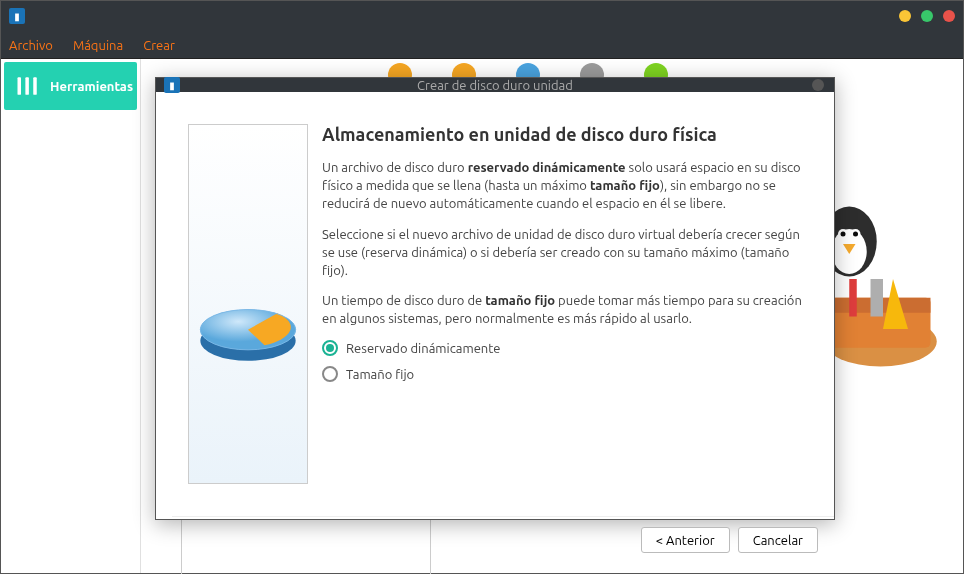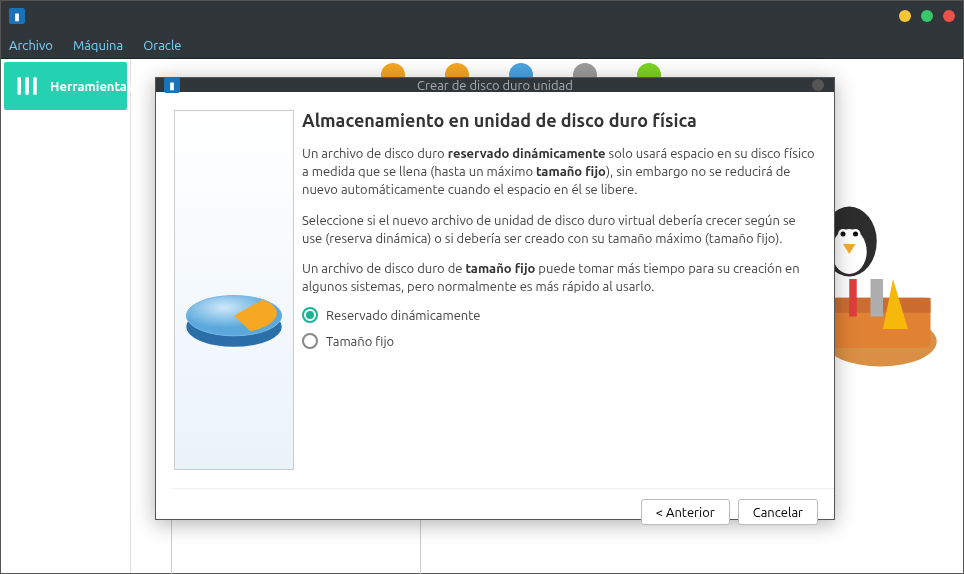--- a/index.html
+++ b/index.html
@@ -8,45 +8,45 @@
 
 .main-window { width: 964px; height: 574px; background: #fff; display: flex; flex-direction: column; border: 1px solid #555; }
 .titlebar { height: 30px; background: #31363b; color: #ddd; display: flex; align-items: center; justify-content: center; position: relative; font-size: 13px; }
 .titlebar .app-icon { position: absolute; left: 8px; width: 16px; height: 16px; background: #1a73b7; border-radius: 2px; display: flex; align-items: center; justify-content: center; color: #fff; font-size: 10px; }
 .window-ctrls { position: absolute; right: 8px; display: flex; gap: 10px; }
 .window-ctrls span { width: 12px; height: 12px; border-radius: 50%; display: inline-block; }
 .min-dot { background: #fac536; }
 .max-dot { background: #38c76a; }
 .close-dot { background: #e9524a; }
 
-.menubar { height: 28px; background: #31363b; color: #7dd3fc; display: flex; align-items: center; padding: 0 8px; font-size: 13px; border-bottom: 1px solid #222; text-align: center; }
+.menubar { height: 28px; background: #31363b; color: #f97316; display: flex; align-items: center; padding: 0 8px; font-size: 13px; border-bottom: 1px solid #222; text-align: center; }
 .menubar span { margin-right: 20px; cursor: default; }
 
 .body { flex: 1; display: flex; background: #fff; position: relative; }
-.sidebar { width: 130px; background: #fff; border-right: 1px solid #e0e0e0; }
+.sidebar { width: 140px; background: #fff; border-right: 1px solid #e0e0e0; }
 .tools-item { height: 48px; background: #24d1b1; color: #fff; display: flex; align-items: center; padding: 0 10px; font-size: 13px; font-weight: 600; margin: 3px; border-radius: 2px; }
 .tools-icon { width: 28px; height: 28px; margin-right: 8px; display: flex; align-items: center; justify-content: center; }
 .tools-icon svg { width: 28px; height: 28px; }
 
 .main-pane { flex: 1; position: relative; background: #fff; }
 .bg-illustration { position: absolute; right: 20px; top: 120px; width: 150px; height: 200px; opacity: 0.95; }
 .bg-illustration svg { width:100%; height:100%; }
 
 .toolbar-icons { position: absolute; top: 0; left: 30%; display: flex; gap: 40px; padding-top: 4px; }
 .toolbar-icons span { width: 24px; height: 24px; border-radius: 50%; }
 
 .mini-vm-card { position: absolute; left: 40px; top: 70px; width:250px; height:480px; border:1px solid #ccc; border-radius:4px; z-index:0; }
 
 
 .dialog { position: absolute; left: 155px; top: 77px; width: 680px; height: 443px; background: #fff; border: 1px solid #555; box-shadow: 0 4px 20px rgba(0,0,0,0.3); z-index: 10; display: flex; flex-direction: column; }
 .dialog-titlebar { height: 28px; background: #31363b; color: #aaa; display: flex; align-items: center; justify-content: center; font-size: 13px; position: relative; }
 .dialog-titlebar .app-icon { position: absolute; left: 8px; width: 16px; height: 16px; background: #1a73b7; border-radius: 2px; color:#fff; font-size:10px; display:flex; align-items:center; justify-content:center; }
 .dialog-titlebar .grey-dot { position:absolute; right:10px; width:12px; height:12px; border-radius:50%; background:#555; }
 
-.dialog-body { flex:1; display:flex; padding: 18px; gap: 8px; }
+.dialog-body { flex:1; display:flex; padding: 32px; gap: 14px; }
 .wizard-image { width: 120px; height: 360px; border:1px solid #ccc; background: linear-gradient(#fff,#eaf3fa); display:flex; align-items:center; justify-content:center; }
 .wizard-image svg { width: 110px; height: 180px; }
 
 .wizard-content { flex:1; font-size: 13px; color: #444; }
 .wizard-content h2 { font-size: 18px; color:#333; margin-bottom: 14px; font-weight:600; }
 .wizard-content p { margin-bottom: 12px; line-height: 1.4; }
 .wizard-content p b { color:#333; }
 
 .radio-row { display:flex; align-items:center; gap:8px; margin-bottom:10px; cursor:pointer; }
 .radio { width:16px; height:16px; border:2px solid #888; border-radius:50%; display:inline-flex; align-items:center; justify-content:center; }
@@ -66,21 +66,21 @@
     <div class="window-ctrls">
       <span class="min-dot"></span>
       <span class="max-dot"></span>
       <span class="close-dot"></span>
     </div>
   </div>
 
   <div class="menubar">
     <span>Archivo</span>
     <span>Máquina</span>
-    <span>Oracle</span>
+    <span>Crear</span>
   </div>
 
   <div class="body">
     <div class="sidebar">
       <div class="tools-item">
         <span class="tools-icon">
           <svg viewBox="0 0 32 32">
               <rect x="4" y="6" width="4" height="20" fill="#fff" rx="1"></rect>
               <rect x="13" y="6" width="4" height="20" fill="#fff" rx="1"></rect>
               <rect x="22" y="6" width="4" height="20" fill="#fff" rx="1"></rect>
@@ -142,21 +142,21 @@
           </defs>
       </svg>
     </div>
     <div class="wizard-content">
       <h2>Almacenamiento en unidad de disco duro física</h2>
       <p>
         <span>Un archivo de disco duro </span><b>reservado dinámicamente</b><span> solo usará espacio en su disco físico a medida que se llena (hasta un máximo </span><b>tamaño fijo</b><span>), sin embargo no se reducirá de nuevo automáticamente cuando el espacio en él se libere.</span>
       </p>
       <p>Seleccione si el nuevo archivo de unidad de disco duro virtual debería crecer según se use (reserva dinámica) o si debería ser creado con su tamaño máximo (tamaño fijo).</p>
       <p>
-        <span>Un archivo de disco duro de </span><b>tamaño fijo</b><span> puede tomar más tiempo para su creación en algunos sistemas, pero normalmente es más rápido al usarlo.</span>
+        <span>Un tiempo de disco duro de </span><b>tamaño fijo</b><span> puede tomar más tiempo para su creación en algunos sistemas, pero normalmente es más rápido al usarlo.</span>
       </p>
       <div class="radio-row">
         <span class="radio checked"></span>
         <span>Reservado dinámicamente</span>
       </div>
       <div class="radio-row">
         <span class="radio"></span>
         <span>Tamaño fijo</span>
       </div>
     </div>

